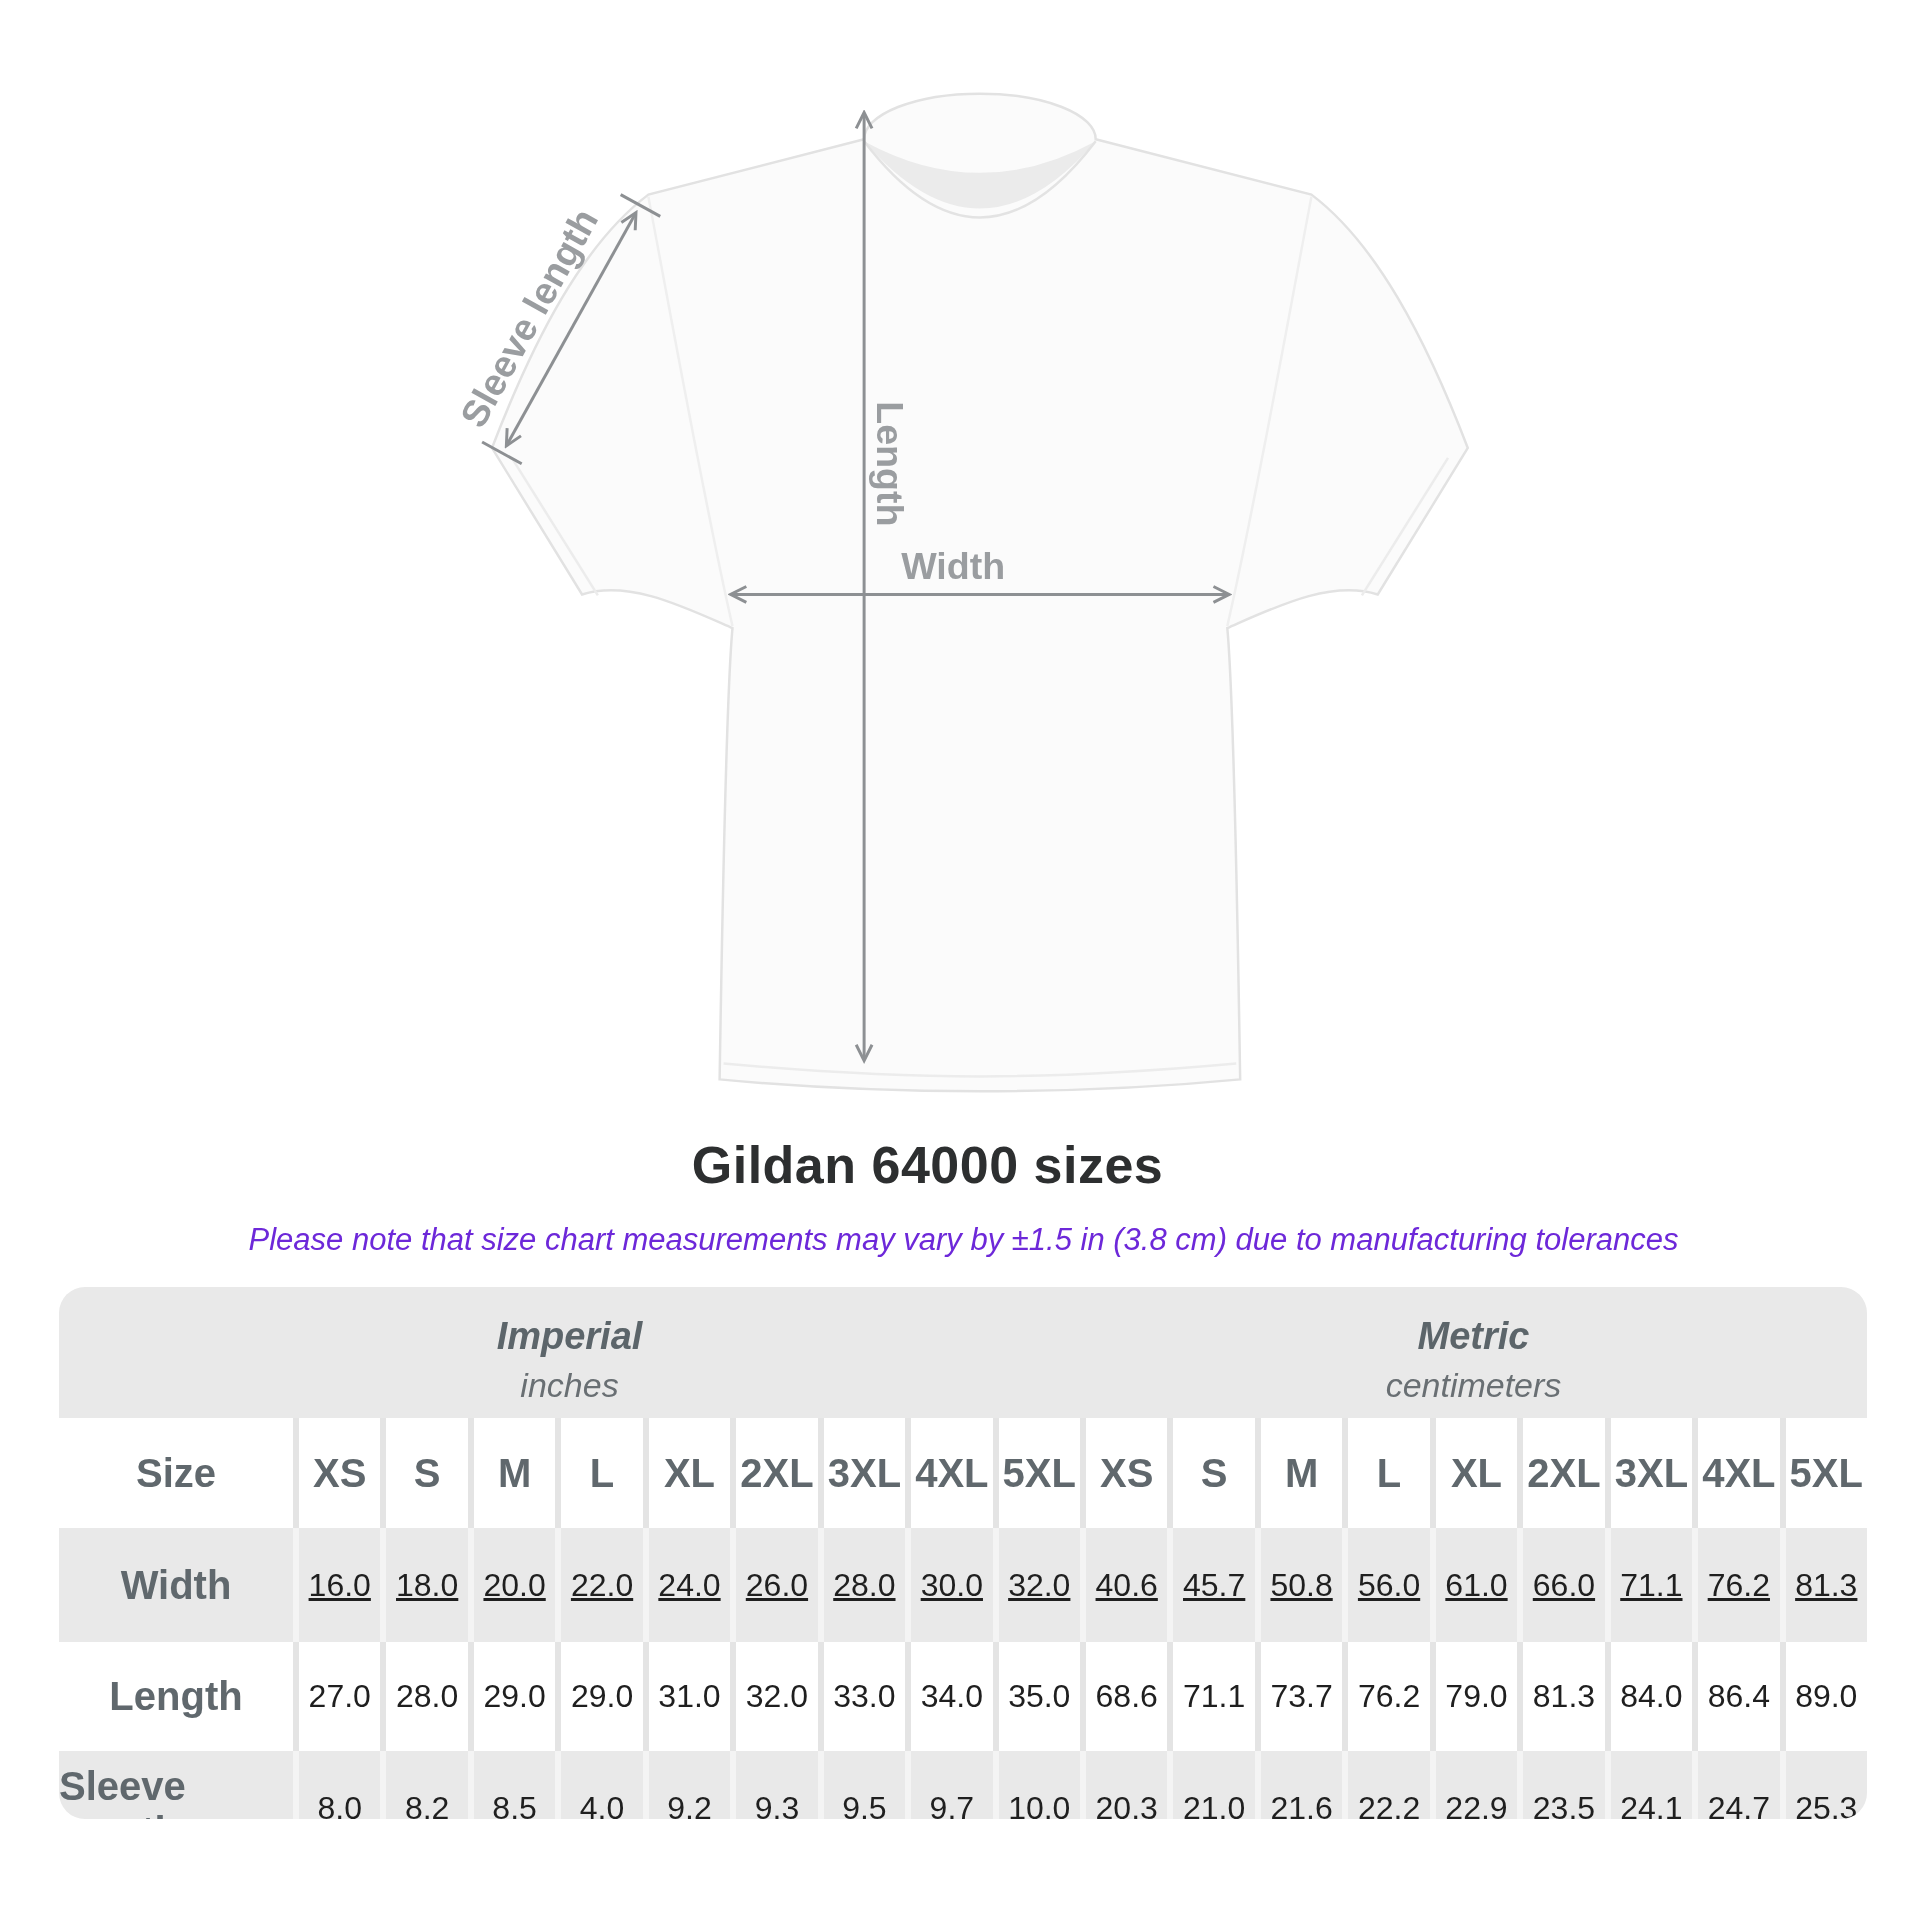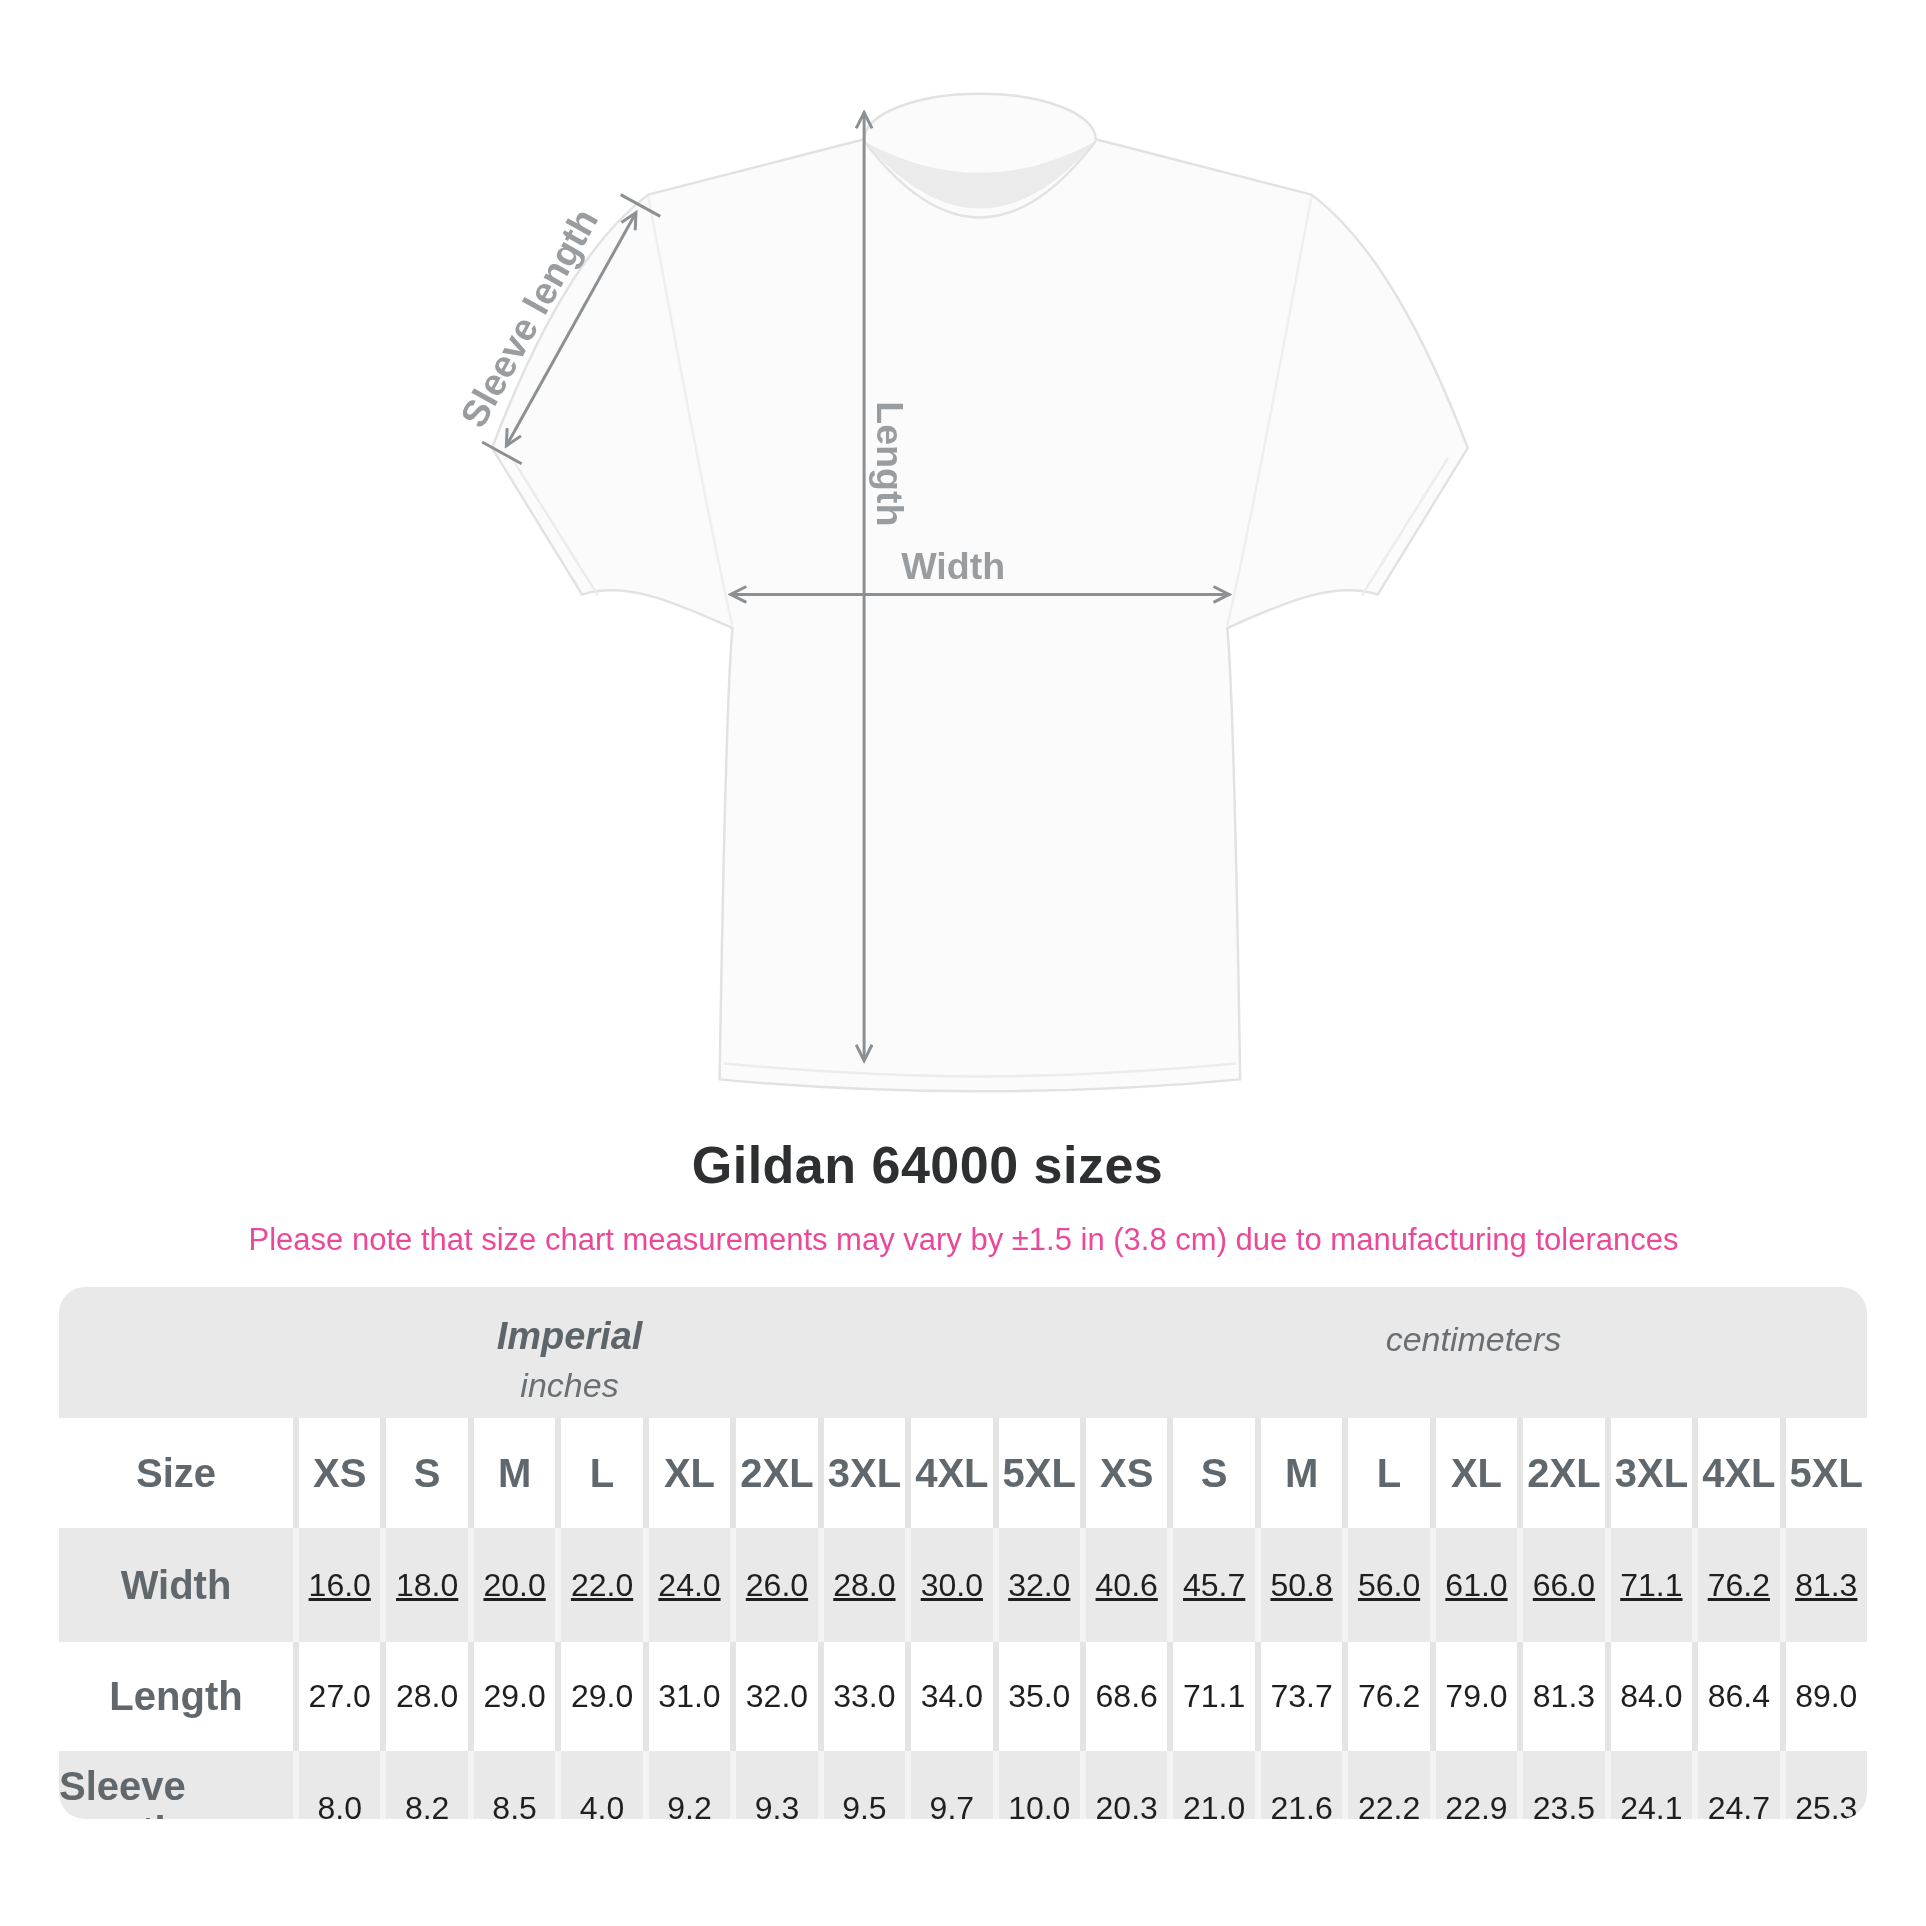--- a/index.html
+++ b/index.html
@@ -8,21 +8,21 @@
     font-family:"Liberation Sans", sans-serif;
   }
   
   .shirt-svg{position:absolute;left:396px;top:40px;}
   .meas-line{stroke:#8d9093;stroke-width:3;fill:none;}
   .meas-label{font-family:"Liberation Sans",sans-serif;font-weight:bold;font-size:38px;fill:#9a9da0;}
   
   .title{position:absolute;top:1135px;left:0;width:1855px;text-align:center;margin:0;
          font-size:52px;font-weight:bold;color:#2d2f30;letter-spacing:0.5px;}
   .subtitle{position:absolute;top:1222px;left:0;width:1927px;text-align:center;margin:0;
-            font-size:31px;color:#ec4899;}
+            font-size:31px;font-style:italic;color:#6d28d9;}
   
   .size-table{position:absolute;left:59px;top:1287px;width:1808px;height:532px;
               border-radius:26px;overflow:hidden;}
   .unit-row{display:grid;grid-template-columns:1021px 787px;height:131px;background:#e9e9e9;}
   .unit-cell{text-align:center;padding-top:26px;}
   .unit-name{font-size:38px;font-weight:bold;font-style:italic;color:#5c656a;line-height:46px;}
   .unit-sub{font-size:34px;font-style:italic;color:#696f73;margin-top:7px;}
   .grid{display:grid;grid-template-columns:234px repeat(18,1fr);}
   .r-white{background:#ffffff;}
   .r-gray{background:#e9e9e9;}
@@ -89,20 +89,21 @@
   <p class="subtitle">Please note that size chart measurements may vary by ±1.5 in (3.8 cm) due to manufacturing tolerances</p>
 
   <div class="size-table">
 
     <div class="unit-row">
       <div class="unit-cell">
         <div class="unit-name">Imperial</div>
         <div class="unit-sub">inches</div>
       </div>
       <div class="unit-cell">
+        <div class="unit-name">Metric</div>
         <div class="unit-sub">centimeters</div>
       </div>
     </div>
 
     <div class="grid r-white row-size" id="sizeRow">
       <div class="cell rowhead">Size</div>
     <div class="cell sizehead">XS</div>
         <div class="cell sizehead">S</div>
         <div class="cell sizehead">M</div>
         <div class="cell sizehead">L</div>

